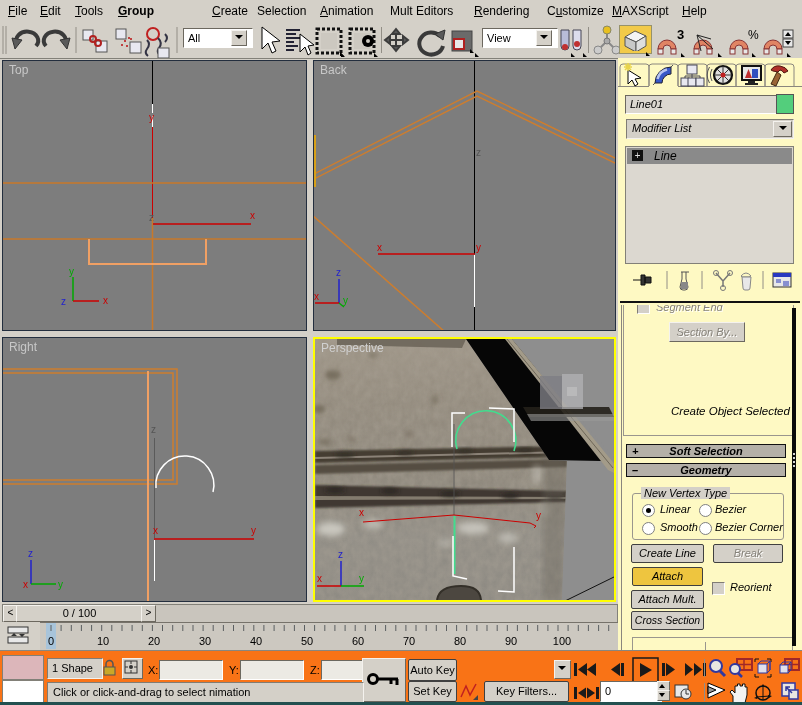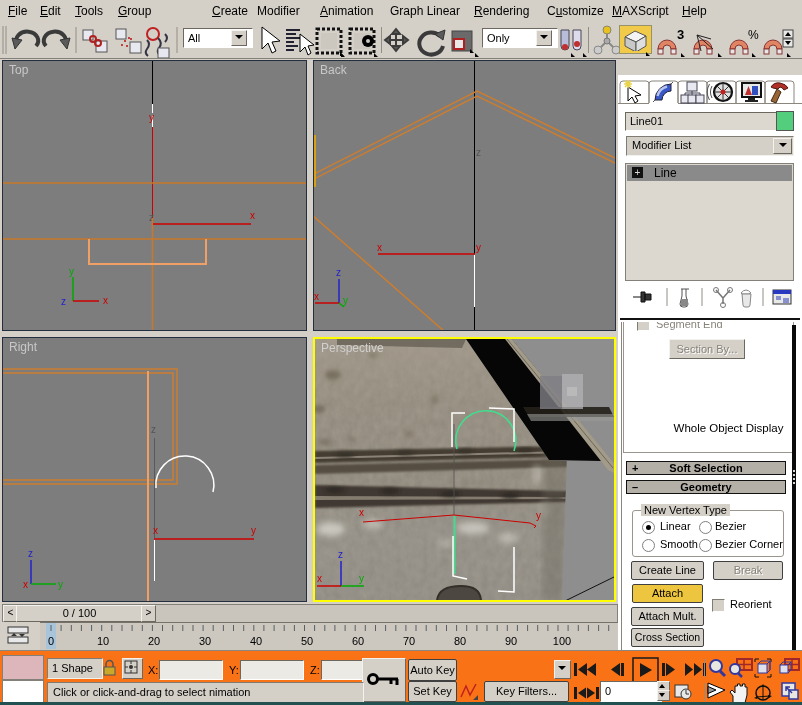--- a/index.html
+++ b/index.html
@@ -21,26 +21,26 @@
 .radio{position:absolute;width:11px;height:11px;border-radius:50%;background:#fff;border:1px solid #808080;}
 .t11{font-size:11px;color:#000;}
 </style>
 </head>
 <body>
 
 <div class="abs" style="left:0;top:0;width:802px;height:22px;background:#d4d0c8;border-bottom:1px solid #9a968e;"></div>
 <span class="abs menu" style="left:8px;"><u>F</u>ile</span>
 <span class="abs menu" style="left:40px;"><u>E</u>dit</span>
 <span class="abs menu" style="left:75px;"><u>T</u>ools</span>
-<span class="abs menu" style="left:118px;"><u>G</u>roup</span>
+<span class="abs menu" style="left:118px;font-weight:bold;"><u>G</u>roup</span>
 <span class="abs menu" style="left:179px;margin-top:20px;"><u>V</u>iews</span>
 <span class="abs menu" style="left:212px;"><u>C</u>reate</span>
-<span class="abs menu" style="left:257px;">Modifier</span>
+<span class="abs menu" style="left:257px;">Selection</span>
 <span class="abs menu" style="left:320px;"><u>A</u>nimation</span>
-<span class="abs menu" style="left:390px;">Graph Linear</span>
+<span class="abs menu" style="left:390px;">Mult Editors</span>
 <span class="abs menu" style="left:474px;"><u>R</u>endering</span>
 <span class="abs menu" style="left:547px;">C<u>u</u>stomize</span>
 <span class="abs menu" style="left:612px;"><u>M</u>AXScript</span>
 <span class="abs menu" style="left:682px;"><u>H</u>elp</span>
 
 <div id="toolbar" class="abs" style="left:0;top:22px;width:802px;height:36px;background:#d4d0c8;border-bottom:1px solid #828078;">
 <svg width="802" height="36" xmlns="http://www.w3.org/2000/svg">
 
 <line x1="3" y1="4" x2="3" y2="32" stroke="#928e86" stroke-width="1"></line>
 <line x1="6" y1="4" x2="6" y2="32" stroke="#928e86" stroke-width="1"></line>
@@ -118,21 +118,21 @@
 </svg>
 
 <svg class="abs" style="left:347px;top:4px;" width="32" height="32" xmlns="http://www.w3.org/2000/svg">
 <rect x="3" y="3" width="24" height="24" fill="none" stroke="#111" stroke-width="3" stroke-dasharray="3 2"></rect>
 <rect x="7" y="7" width="16" height="16" fill="#ccc8c0"></rect>
 <circle cx="21" cy="15" r="6" fill="#000"></circle>
 <circle cx="21" cy="15" r="2" fill="#ccc8c0"></circle>
 </svg>
 <div class="abs" style="left:381px;top:5px;width:1px;height:26px;background:#928e86;"></div>
 
-<div class="abs field" style="left:482px;top:6px;width:70px;height:18px;background:#fff;font-size:11px;padding-left:4px;line-height:18px;">Only</div>
+<div class="abs field" style="left:482px;top:6px;width:70px;height:18px;background:#fff;font-size:11px;padding-left:4px;line-height:18px;">View</div>
 <div class="abs raised" style="left:536px;top:8px;width:14px;height:14px;"></div>
 <div class="abs" style="left:540px;top:13px;width:0;height:0;border-left:4px solid transparent;border-right:4px solid transparent;border-top:4px solid #000;"></div>
 
 <svg class="abs" style="left:557px;top:4px;" width="28" height="32" xmlns="http://www.w3.org/2000/svg">
 <path d="M 4 4 h 8 v 16 a 4 4 0 0 1 -8 0 z" fill="#b8bcd8" stroke="#445"></path>
 <path d="M 16 4 h 8 v 16 a 4 4 0 0 1 -8 0 z" fill="#dcdcec" stroke="#445"></path>
 <circle cx="8" cy="21" r="3" fill="#c03030"></circle>
 <circle cx="20" cy="18" r="3" fill="#c03030"></circle>
 </svg>
 <div class="abs" style="left:588px;top:5px;width:1px;height:26px;background:#928e86;"></div>
@@ -478,21 +478,21 @@
         <text x="562" y="23">100</text>
 </g>
 </svg>
 <svg class="abs" style="left:6px;top:2px;" width="28" height="24" xmlns="http://www.w3.org/2000/svg">
 <rect x="2" y="3" width="20" height="6" fill="#e8e8e8" stroke="#333"></rect>
 <rect x="2" y="13" width="20" height="6" fill="#e8e8e8" stroke="#333"></rect>
 <path d="M 8 9 l 3 3 h -6 z M 16 13 l 3 -3 h -6 z" fill="#333"></path>
 </svg>
 </div>
 
-<div id="panel" class="abs" style="left:618px;top:75px;width:184px;height:592px;background:#ffffff;">
+<div id="panel" class="abs" style="left:618px;top:58px;width:184px;height:592px;background:#fef9c3;font-style:italic;">
 
   <div class="abs" style="left:0;top:3px;width:184px;height:26px;">
     <svg width="184" height="26" xmlns="http://www.w3.org/2000/svg">
       <g stroke="#8a867e" fill="none">
         <path d="M 2 25 V 6 q 0 -3 3 -3 H 28 q 3 0 3 3 V 25"></path>
         <path d="M 31 25 V 6 q 0 -3 3 -3 H 57 q 3 0 3 3 V 25"></path>
         <path d="M 60 25 V 6 q 0 -3 3 -3 H 86 q 3 0 3 3 V 25"></path>
         <path d="M 89 25 V 6 q 0 -3 3 -3 H 115 q 3 0 3 3 V 25"></path>
         <path d="M 118 25 V 6 q 0 -3 3 -3 H 144 q 3 0 3 3 V 25"></path>
         <path d="M 147 25 V 6 q 0 -3 3 -3 H 173 q 3 0 3 3 V 25"></path>
@@ -580,21 +580,21 @@
   </div>
   <div class="abs" style="left:2px;top:243px;width:180px;height:2px;background:#111;"></div>
 
   <div class="abs" style="left:0;top:247px;width:184px;height:345px;overflow:hidden;">
     <div class="abs" style="left:3px;top:0;width:1px;height:345px;background:#8a867e;"></div>
 
     <div class="abs" style="left:5px;top:-10px;width:169px;height:139px;border:1px solid #9a968e;"></div>
     <div class="cb" style="left:19px;top:-4px;"></div>
     <span class="abs gray" style="left:38px;top:-4px;font-size:11px;white-space:nowrap;">Segment End</span>
     <div class="abs raised" style="left:51px;top:17px;width:74px;height:18px;text-align:center;font-size:11px;line-height:18px;"><span class="gray">Section By...</span></div>
-    <div class="abs t11" style="left:53px;top:100px;width:115px;text-align:center;font-size:11.5px;white-space:nowrap;">Whole Object Display</div>
+    <div class="abs t11" style="left:53px;top:100px;width:115px;text-align:center;font-size:11.5px;white-space:nowrap;">Create Object Selected</div>
 
     <div class="abs" style="left:8px;top:139px;width:158px;height:12px;background:#b4b0a8;border:1px solid #111;font-size:11px;line-height:12px;">
       <span style="position:absolute;left:5px;top:0;font-weight:bold;">+</span>
       <span style="position:absolute;left:0;top:0;width:158px;text-align:center;font-weight:bold;">Soft Selection</span>
     </div>
     <div class="abs" style="left:8px;top:158px;width:158px;height:12px;background:#b4b0a8;border:1px solid #111;font-size:11px;line-height:12px;">
       <span style="position:absolute;left:5px;top:0;font-weight:bold;">–</span>
       <span style="position:absolute;left:0;top:0;width:158px;text-align:center;font-weight:bold;">Geometry</span>
     </div>
 

